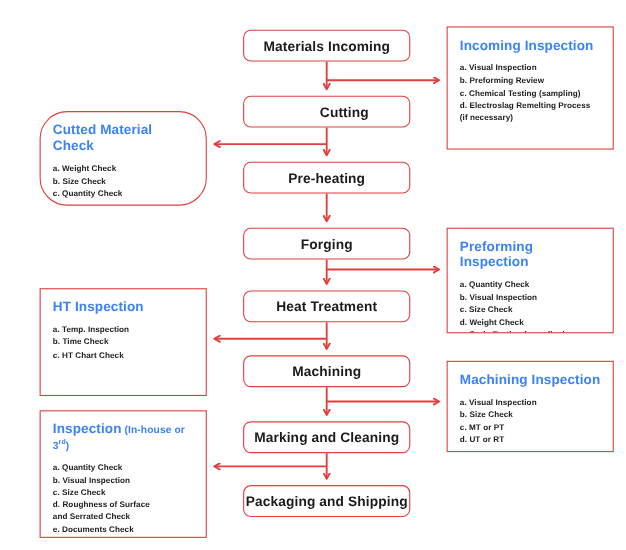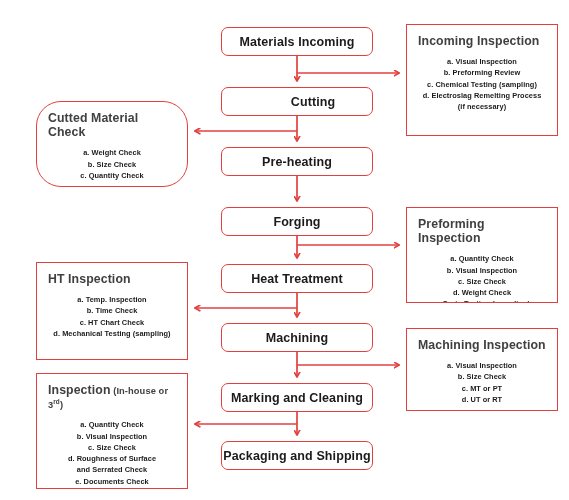--- a/index.html
+++ b/index.html
@@ -52,40 +52,39 @@
   
   .side-box {
     position: absolute;
     box-sizing: border-box;
     border: 1.5px solid #e2403f;
     background: #ffffff;
     padding: 9px 11px 8px 11px;
     overflow: hidden;
   }
   .side-title {
-    color: #404040;
+    color: #3b82f6;
     font-size: 12.3px;
     font-weight: bold;
     line-height: 1.15;
     margin: 0 0 8px 0;
     letter-spacing: 0.1px;
   }
   .side-title .title-sub {
     font-size: 9.3px;
     font-weight: bold;
   }
   .side-title .title-sub sup {
     font-size: 6.4px;
     vertical-align: super;
   }
   .side-list {
     margin: 0;
     padding: 0;
     list-style: none;
-    text-align: center;
   }
   .side-list li {
     color: #1b1b1b;
     font-size: 7.4px;
     font-weight: bold;
     line-height: 1.52;
     letter-spacing: 0.05px;
     white-space: pre-line;
   }
 </style>
@@ -164,21 +163,20 @@
           <li>d. Weight Check</li>
           <li>e. Grain Testing (sampling)</li>
         </ul>
       </div>
       <div class="side-box" style="left: 24px; top: 262px; width: 152px; height: 98px;">
         <div class="side-title"><span>HT Inspection</span></div>
         <ul class="side-list">
           <li>a. Temp. Inspection</li>
           <li>b. Time Check</li>
           <li>c. HT Chart Check</li>
-          <li>d. Mechanical Testing (sampling)</li>
         </ul>
       </div>
       <div class="side-box" style="left: 394px; top: 328px; width: 152px; height: 83px;">
         <div class="side-title"><span>Machining Inspection</span></div>
         <ul class="side-list">
           <li>a. Visual Inspection</li>
           <li>b. Size Check</li>
           <li>c. MT or PT</li>
           <li>d. UT or RT</li>
         </ul>

